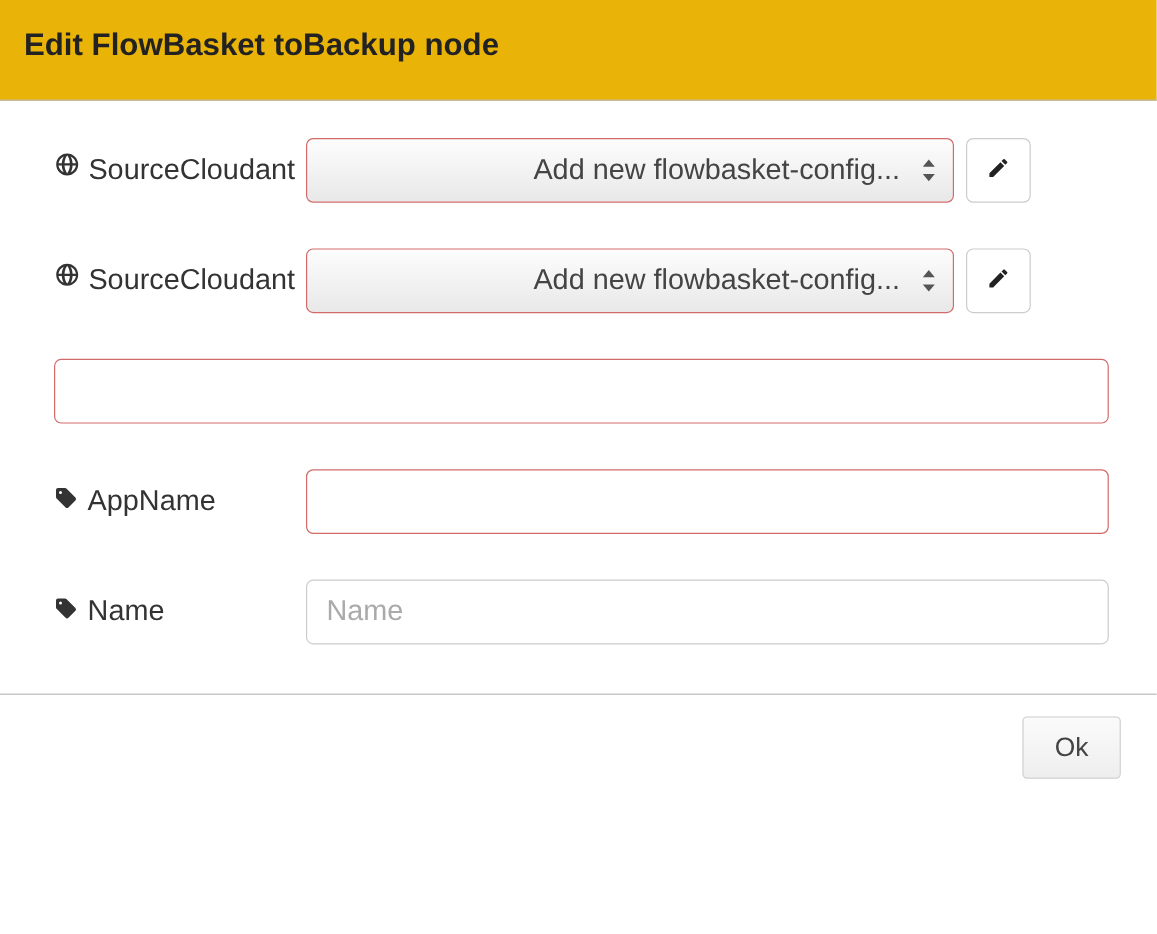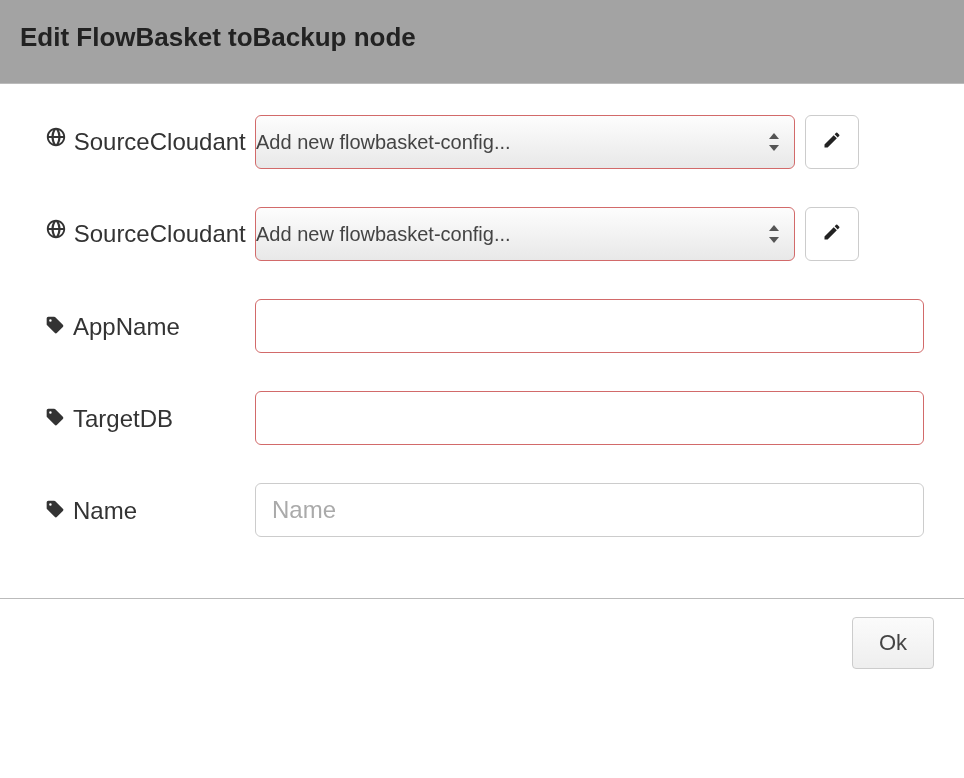--- a/index.html
+++ b/index.html
@@ -4,21 +4,21 @@
 <style>
   * { box-sizing: border-box; }
   html, body {
     margin: 0; padding: 0;
     font-family: "Helvetica Neue", Helvetica, Arial, sans-serif;
     color: #333;
     background: #fff;
     width: 964px;
   }
   .header {
-    background: #a3a3a3;
+    background: #eab308;
     border-bottom: 1px solid #bbb;
     padding: 22px 8px 30px 20px;
   }
   .header h1 {
     margin: 0;
     font-size: 26px;
     font-weight: 700;
     color: #222;
   }
   .form-body {
@@ -66,25 +66,26 @@
     flex: 0 1 540px;
     height: 54px;
   }
   .select-box {
     width: 100%;
     height: 100%;
     border: 1px solid #d26a6a;
     border-radius: 6px;
     background: linear-gradient(to bottom, #fdfdfd 0%, #e8e8e8 100%);
     padding: 0 44px 0 0;
-    font-size: 20px;
+    font-size: 24px;
     color: #444;
     display: flex;
     align-items: center;
     cursor: pointer;
+    justify-content: flex-end;
   }
   .select-arrows {
     position: absolute;
     right: 14px;
     top: 50%;
     transform: translateY(-50%);
     width: 14px;
     height: 24px;
     pointer-events: none;
   }
@@ -132,21 +133,20 @@
   }
   .text-input::placeholder {
     color: #aaa;
   }
   .footer {
     border-top: 1px solid #bbb;
     padding: 18px 30px;
     display: flex;
     justify-content: flex-end;
     gap: 18px;
-    margin-top: 20px;
   }
   .btn {
     min-width: 70px;
     height: 52px;
     padding: 0 26px;
     border: 1px solid #ccc;
     border-radius: 4px;
     background: linear-gradient(to bottom, #fbfbfb, #eeeeee);
     font-size: 22px;
     color: #444;
@@ -212,39 +212,32 @@
         <span class="icon">
           <svg width="20" height="20" viewBox="0 0 24 24" fill="#222">
               <path d="M3 17.25V21h3.75L17.81 9.94l-3.75-3.75L3 17.25zM20.71 7.04a1 1 0 0 0 0-1.41l-2.34-2.34a1 1 0 0 0-1.41 0l-1.83 1.83 3.75 3.75 1.83-1.83z"></path>
             </svg>
         </span>
       </div>
     </div>
   </div>
 
   <div class="form-row">
+    <div class="input-col">
+      <input type="text" class="text-input invalid" value="" style="">
+    </div>
+  </div>
+
+  <div class="form-row">
     <div class="label-col">
       <span class="icon tag-icon">
         <svg width="20" height="20" viewBox="0 0 24 24" fill="#333">
             <path d="M21.41 11.58l-9-9A2 2 0 0 0 11 2H4a2 2 0 0 0-2 2v7a2 2 0 0 0 .59 1.41l9 9a2 2 0 0 0 2.83 0l7-7a2 2 0 0 0-.01-2.83zM6.5 8A1.5 1.5 0 1 1 8 6.5 1.5 1.5 0 0 1 6.5 8z"></path>
           </svg>
       </span><span class="label-text">AppName</span>
-    </div>
-    <div class="input-col">
-      <input type="text" class="text-input invalid" value="" style="">
-    </div>
-  </div>
-
-  <div class="form-row">
-    <div class="label-col">
-      <span class="icon tag-icon">
-        <svg width="20" height="20" viewBox="0 0 24 24" fill="#333">
-            <path d="M21.41 11.58l-9-9A2 2 0 0 0 11 2H4a2 2 0 0 0-2 2v7a2 2 0 0 0 .59 1.41l9 9a2 2 0 0 0 2.83 0l7-7a2 2 0 0 0-.01-2.83zM6.5 8A1.5 1.5 0 1 1 8 6.5 1.5 1.5 0 0 1 6.5 8z"></path>
-          </svg>
-      </span><span class="label-text">TargetDB</span>
     </div>
     <div class="input-col">
       <input type="text" class="text-input invalid" value="" style="">
     </div>
   </div>
 
   <div class="form-row" style="margin-bottom:10px;">
     <div class="label-col">
       <span class="icon tag-icon">
         <svg width="20" height="20" viewBox="0 0 24 24" fill="#333">

